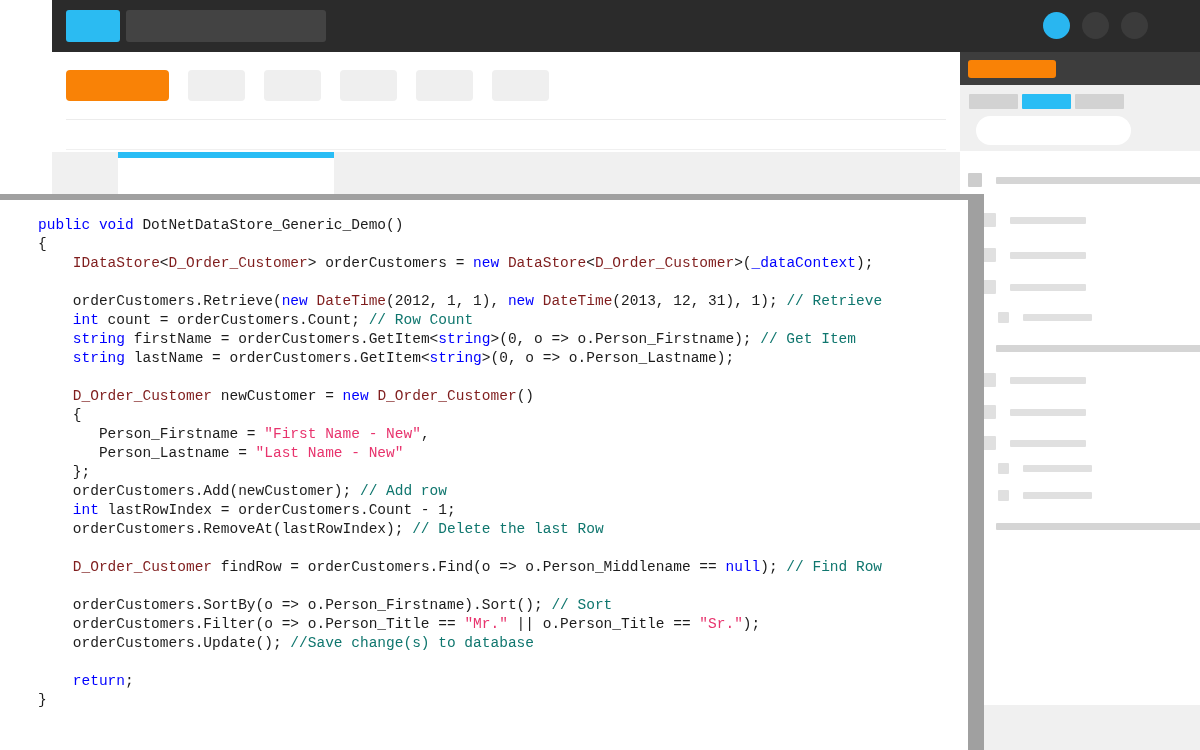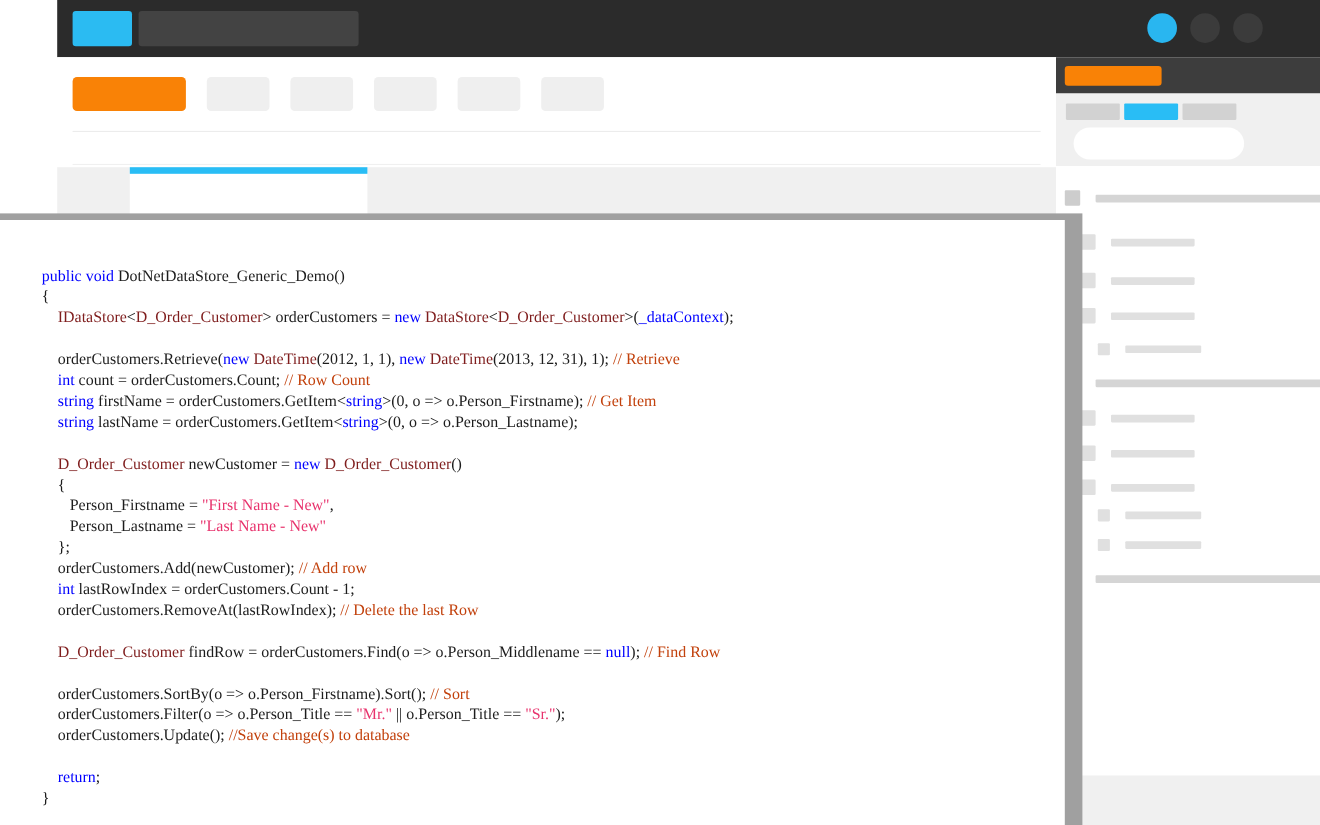--- a/index.html
+++ b/index.html
@@ -187,31 +187,31 @@
   }
   .code-panel {
     position: absolute;
     left: 0px; top: 200px;
     width: 968px; height: 550px;
     background: #ffffff;
     overflow: hidden;
   }
   .code {
     position: absolute;
-    left: 38px; top: 42px;
-    font-family: Liberation Serif, serif;
+    left: 38px; top: 16px;
+    font-family: Liberation Mono, monospace;
     font-size: 14.5px;
     line-height: 19px;
     color: #1c1c1c;
     white-space: pre;
   }
   .code .ln-row { height: 19px; white-space: pre; }
   .kw  { color: #0000ff; }
   .typ { color: #7f1d1d; }
-  .cmt { color: #c2410c; }
+  .cmt { color: #0f766e; }
   .str { color: #e8336d; }
   .pln { color: #1c1c1c; }
 </style>
 </head>
 <body>
 
 <div id="app">
 
   <div class="bg-window"></div>
 

